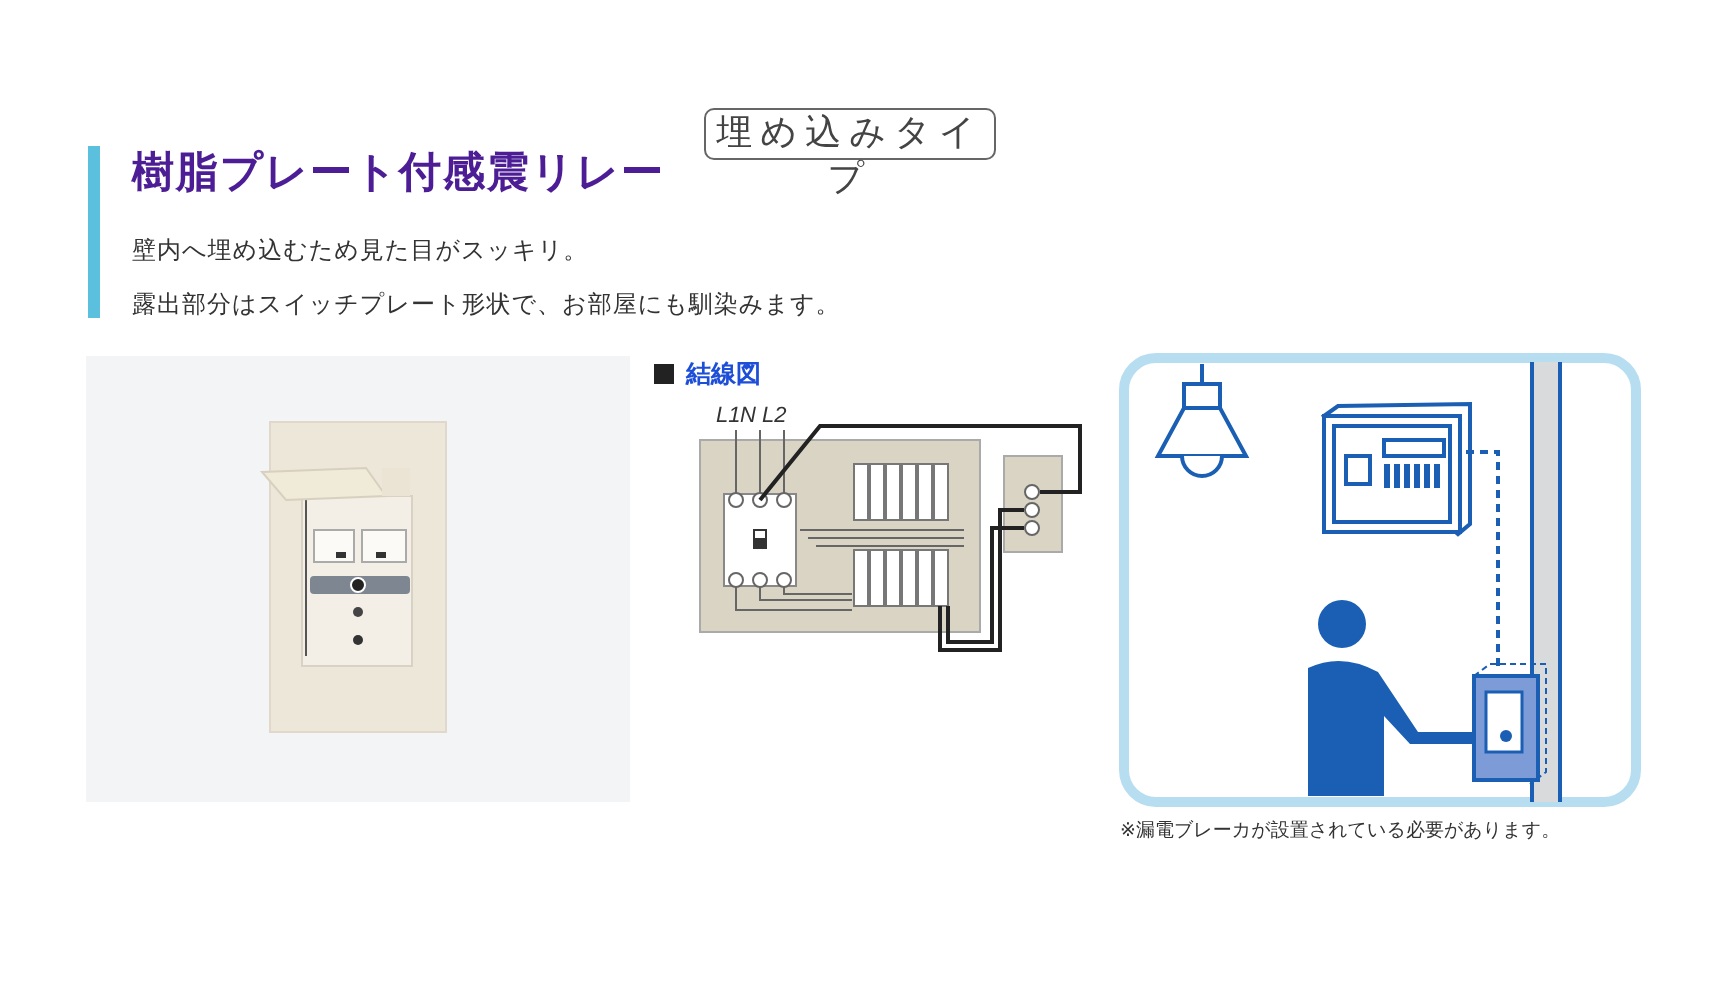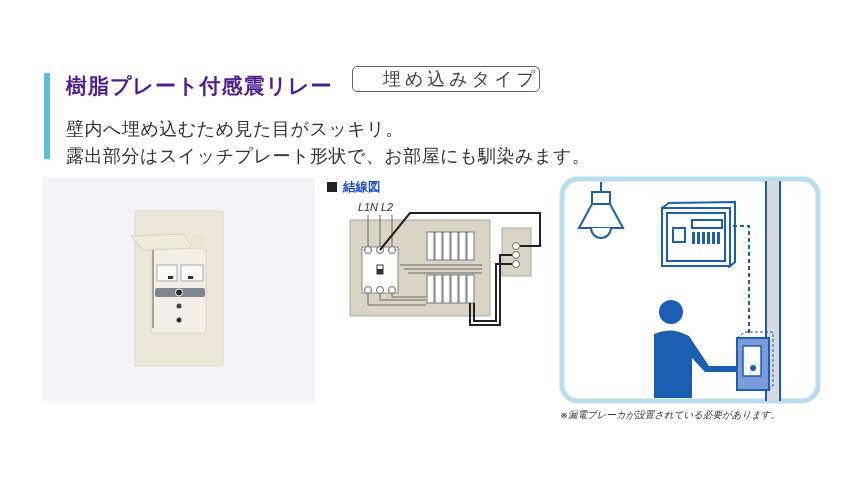--- a/index.html
+++ b/index.html
@@ -1,29 +1,29 @@
 <!DOCTYPE html>
 <html><head>
 <meta charset="utf-8">
 <style>
   html, body { margin:0; padding:0; }
   body { width:860px; height:491px; background:#ffffff; position:relative; overflow:hidden;
          font-family:"DejaVu Sans", "Liberation Sans", sans-serif; color:#333; }
   .accent-bar { position:absolute; left:44px; top:73px; width:6px; height:86px; background:#5bc0de; }
   .title { position:absolute; left:66px; top:72px; font-size:21px; font-weight:bold; color:#4c1d95; letter-spacing:1px; white-space:nowrap; }
-  .badge { position:absolute; left:352px; top:66px; width:188px; height:26px; border:1.5px solid #666;
-           border-radius:5px; box-sizing:border-box; font-size:18px; color:#444; text-align:right; line-height:23px; letter-spacing:4px; }
-  .desc { position:absolute; left:66px; font-size:18px; color:#333; white-space:nowrap; letter-spacing:0.5px;text-align:center; }
+  .badge { position:absolute; left:352px; top:54px; width:146px; height:26px; border:1.5px solid #666;
+           border-radius:5px; box-sizing:border-box; font-size:18px; color:#444; text-align:center; line-height:23px; letter-spacing:4px; }
+  .desc { position:absolute; left:66px; font-size:12px; color:#333; white-space:nowrap; letter-spacing:0.5px;text-align:center; }
   .desc1 { top:117px; } .desc2 { top:144px; }
   .photo { position:absolute; left:43px; top:178px; width:272px; height:223px; background:#f2f4f6; }
   .wiring-label { position:absolute; left:327px; top:179px; font-size:12.5px; color:#1d4ed8; font-weight:bold; }
   .wiring-label .sq { display:inline-block; width:10px; height:10px; background:#222; margin-right:6px; vertical-align:-1px; }
   .diagram { position:absolute; left:340px; top:195px;font-style:italic; }
   .illus { position:absolute; left:559px; top:176px; }
-  .note { position:absolute; left:560px; top:409px; font-size:9.5px; color:#333; white-space:nowrap;font-style:italic; }
+  .note { position:absolute; left:560px; top:409px; font-size:9.5px; color:#333; white-space:nowrap; }
 </style>
 </head>
 <body>
 
 <div class="accent-bar"></div>
 <div class="title">樹脂プレート付感震リレー</div>
 <div class="badge">埋め込みタイプ</div>
 <div class="desc desc1">壁内へ埋め込むため見た目がスッキリ。</div>
 <div class="desc desc2">露出部分はスイッチプレート形状で、お部屋にも馴染みます。</div>
 

